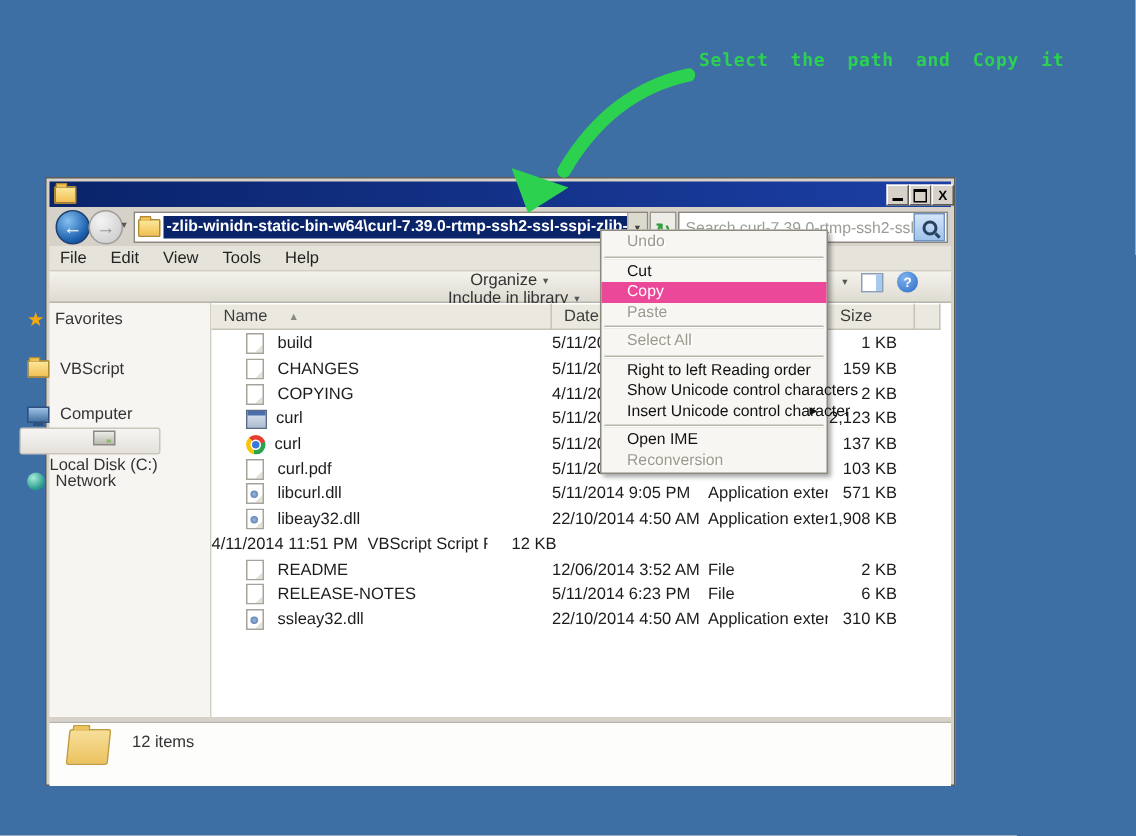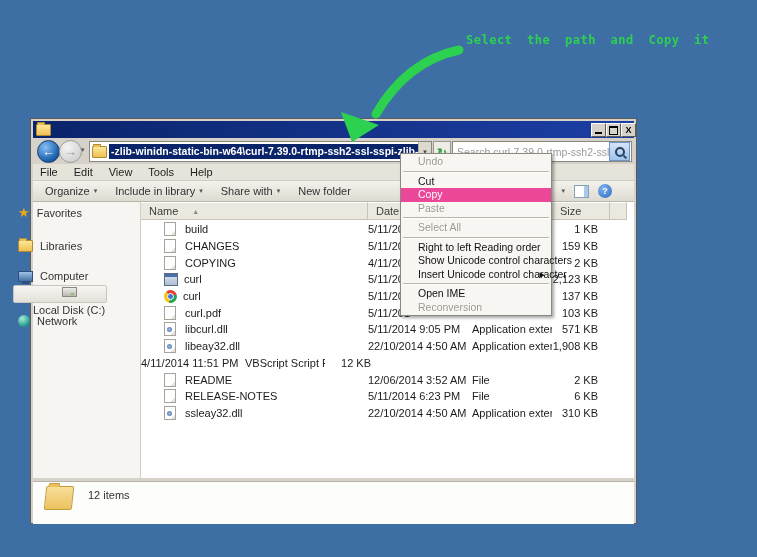--- a/index.html
+++ b/index.html
@@ -52,21 +52,21 @@
               border:1px solid #6f94c4;display:flex;align-items:center;justify-content:center;position:relative;}
   .mag{width:6px;height:6px;border:2px solid #27415f;border-radius:50%;position:relative;}
   .mag::after{content:'';position:absolute;width:4px;height:2px;background:#27415f;
               transform:rotate(45deg);left:6px;top:7px;}
 
   
   .menubar{left:33px;top:164px;width:601px;height:17px;background:#e6e3da;display:flex;align-items:center;
            gap:16px;padding-left:7px;box-sizing:border-box;border-bottom:1px solid #cfccc2;}
   .menubar span{color:#222;}
   .cmdbar{left:33px;top:181px;width:601px;height:21px;background:linear-gradient(#f3f2ec,#dedbd1);
-          border-bottom:1px solid #b8b5ab;display:flex;align-items:center;box-sizing:border-box;}
+          border-bottom:1px solid #b8b5ab;display:flex;align-items:center;box-sizing:border-box;flex-direction:column;}
   .cmd-item{display:flex;align-items:center;gap:4px;margin-left:18px;color:#333;}
   .cmd-item:first-child{margin-left:12px;}
   .cmd-chev{font-size:7px;color:#555;}
   .cmd-right{position:absolute;right:22px;display:flex;align-items:center;gap:9px;}
   .views-icon{width:11px;height:10px;background:repeating-linear-gradient(to bottom,#6b8cb8 0 2px,transparent 2px 4px);}
   .preview-icon{width:13px;height:11px;background:#fff;border:1px solid #8ba0b8;position:relative;}
   .preview-icon::after{content:'';position:absolute;right:0;top:0;width:4px;height:100%;background:#a8c8ee;}
   .help-icon{width:14px;height:14px;border-radius:50%;background:radial-gradient(circle at 35% 30%,#7fb2ef,#2b6cc4);
              color:#fff;font-weight:bold;font-size:9px;display:flex;align-items:center;justify-content:center;}
 
@@ -215,21 +215,21 @@
   </div>
 
   <div class="abs sidebar"></div>
   <div class="abs side-sel" style="top:285px;"></div>
   <div class="side-item" style="top:207px;">
     <span class="star-icon">★</span>
     <span>Favorites</span>
   </div>
   <div class="side-item" style="top:240px;">
     <span class="folder-sm"></span>
-    <span>Libraries</span>
+    <span>VBScript</span>
   </div>
   <div class="side-item" style="top:270px;">
     <span class="computer-icon"></span>
     <span>Computer</span>
   </div>
   <div class="side-item" style="top:287px;left:33px;flex-direction:column;">
     <span class="disk-icon"></span>
     <span>Local Disk (C:)</span>
   </div>
   <div class="side-item" style="top:315px;">

